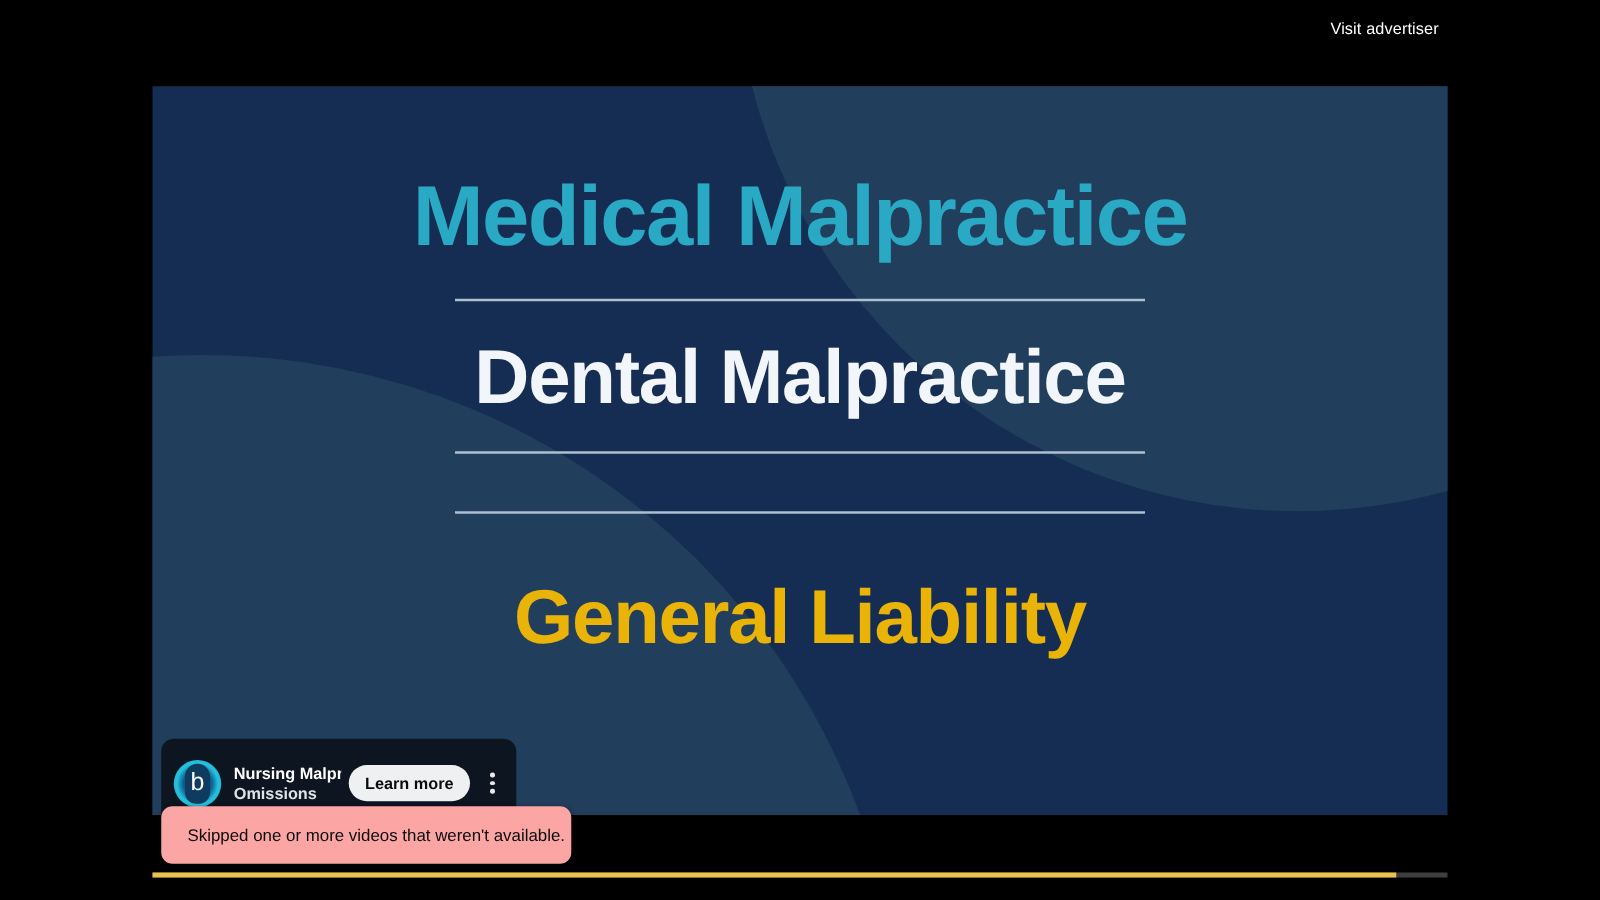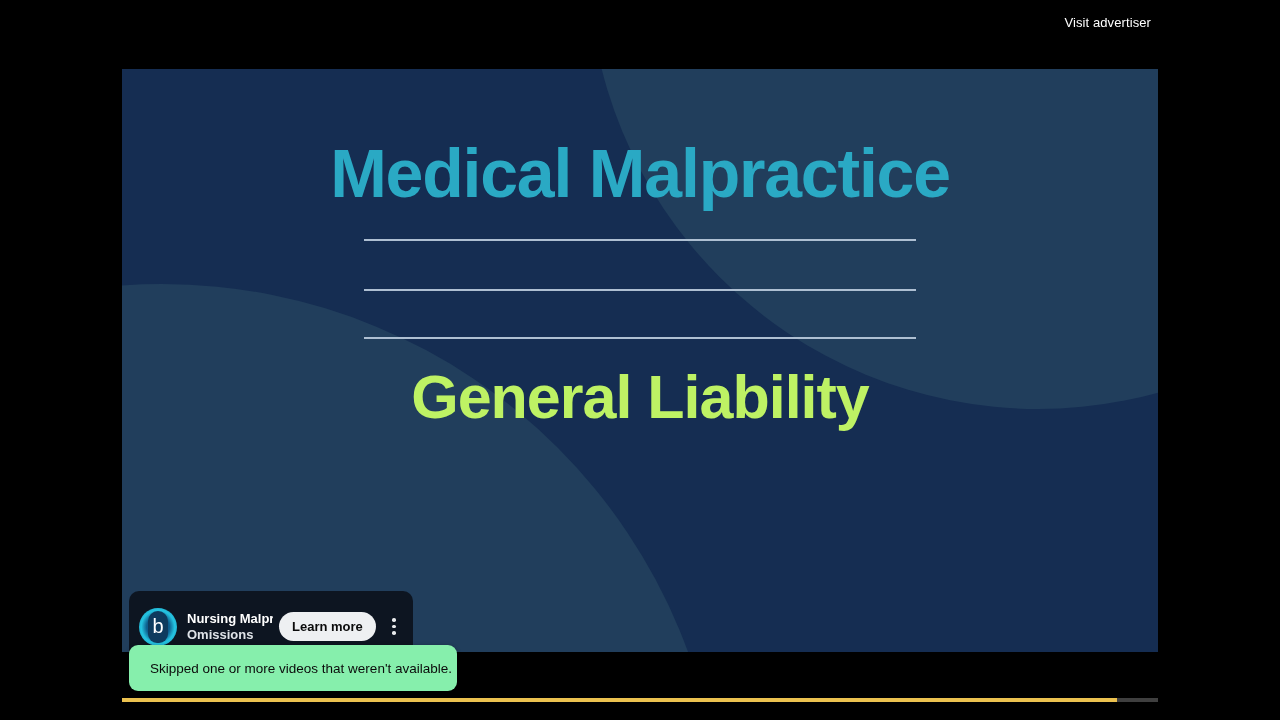--- a/index.html
+++ b/index.html
@@ -213,21 +213,21 @@
     background: #e8eaec;
   }
 
   
   .toast {
     position: absolute;
     left: 129px;
     top: 645px;
     width: 328px;
     height: 46px;
-    background: #86efac;
+    background: #fca5a5;
     border-radius: 9px;
     display: flex;
     align-items: center;
     color: #0b0b0b;
     font-size: 13.5px;
     padding-left: 21px;
     box-sizing: border-box;
     white-space: nowrap;
     box-shadow: 0 1px 4px rgba(0,0,0,.35);
   }
@@ -258,27 +258,28 @@
 
   <div class="video-surface" style="background: rgb(21, 45, 82);">
     <div class="blob blob-tr" style="background: rgb(33, 62, 92);"></div>
     <div class="blob blob-bl" style="background: rgb(33, 62, 92);"></div>
 
     <div class="ad-creative">
       <div class="headline" style="color: rgb(42, 169, 196);">Medical Malpractice</div>
       <div class="gap-a"></div>
       <hr class="rule" style="background: rgb(174, 191, 210);">
       <div class="gap-b"></div>
+      <div class="subline" style="color: rgb(242, 246, 250);">Dental Malpractice</div>
       <div class="gap-c"></div>
       <hr class="rule" style="background: rgb(174, 191, 210);">
       <div class="gap-d"></div>
       <div class="gap-e"></div>
       <hr class="rule" style="background: rgb(174, 191, 210);">
       <div class="gap-f"></div>
-      <div class="subline" style="color: #bef264;">General Liability</div>
+      <div class="subline" style="color: #eab308; margin-top: 24px;">General Liability</div>
     </div>
   </div>
 
   <div class="ad-card">
     <div class="ad-logo">
       <span class="shield"></span>
       <span class="bglyph">b</span>
     </div>
     <div class="ad-text">
       <div class="ad-title">Nursing Malpractice...</div>

